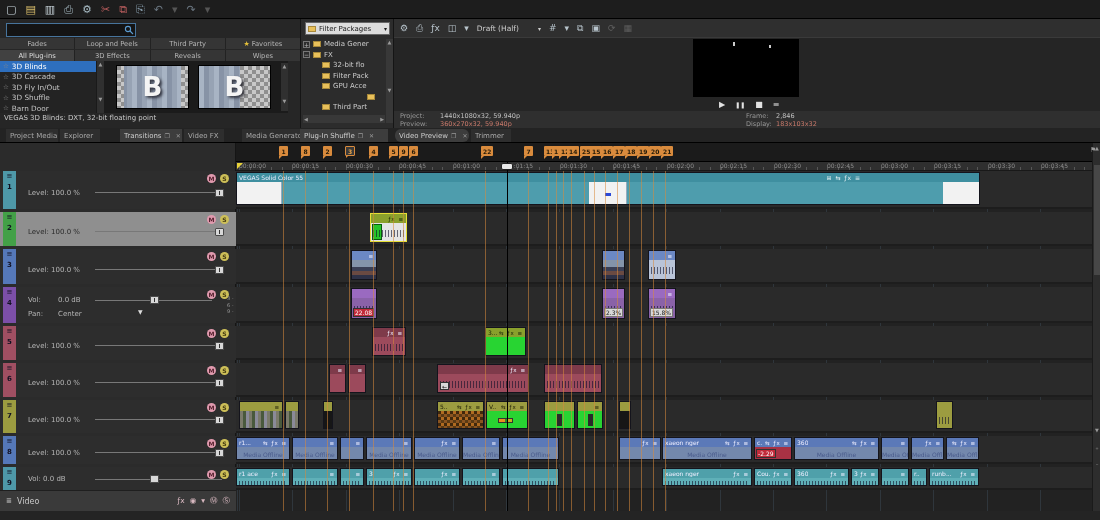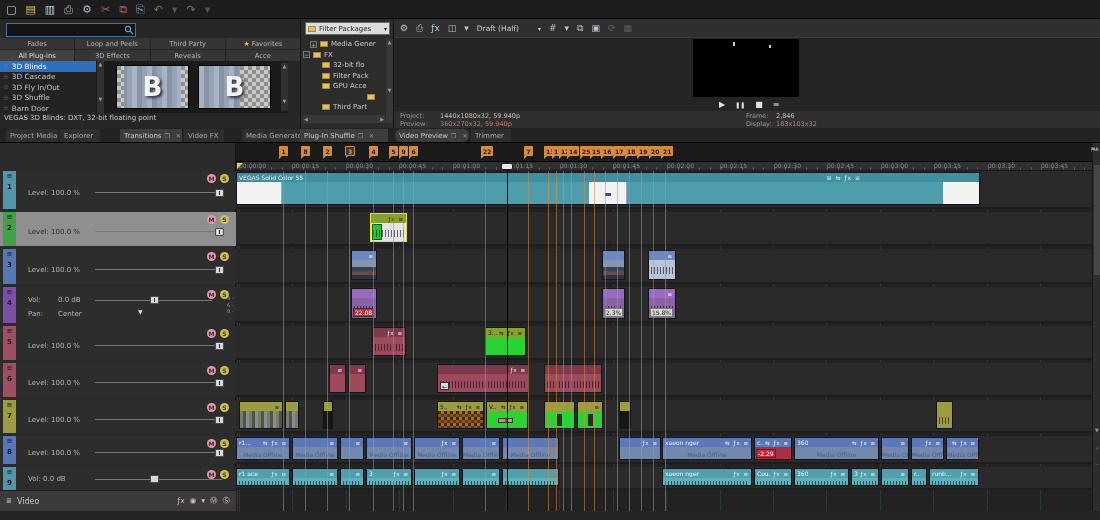--- a/index.html
+++ b/index.html
@@ -174,21 +174,21 @@
         </div>
         <div class="ptab">
           <div class="fav-star">★</div>
           <span>Favorites</span>
         </div>
       </div>
     <div class="tabrow" id="tabs-bottom" style="top:31px">
         <div class="ptab active">All Plug-ins</div>
         <div class="ptab">3D Effects</div>
         <div class="ptab">Reveals</div>
-        <div class="ptab">Acce</div>
+        <div class="ptab">Wipes</div>
       </div>
     <div id="plist">
         <div class="litem sel">
           <div class="st">☆</div>
           <span>3D Blinds</span>
         </div>
         <div class="litem">
           <div class="st">☆</div>
           <span>3D Cascade</span>
         </div>
@@ -221,21 +221,21 @@
     <div id="tstatus">VEGAS 3D Blinds: DXT, 32-bit floating point</div>
   </div>
 
   <div id="plugin">
     <div id="pcombo">
       <span class="folder"></span>
       <span style="flex:1;overflow:hidden;white-space:nowrap">Filter Packages</span>
       <span style="font-size:6px">▾</span>
     </div>
     <div id="ptree">
-        <div class="trow" style="padding-left: 0px; margin-left: 7px;">
+        <div class="trow" style="padding-left: 0px;">
           <div class="expbox">+</div>
           <span class="folder"></span>
           <span>Media Gener</span>
         </div>
         <div class="trow" style="padding-left: 0px;">
           <div class="expbox">−</div>
           <span class="folder"></span>
           <span>FX</span>
         </div>
         <div class="trow" style="padding-left: 9px;">

